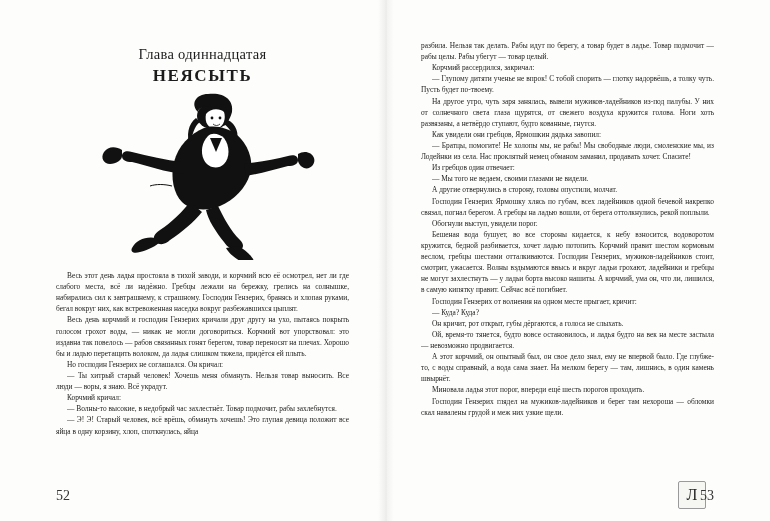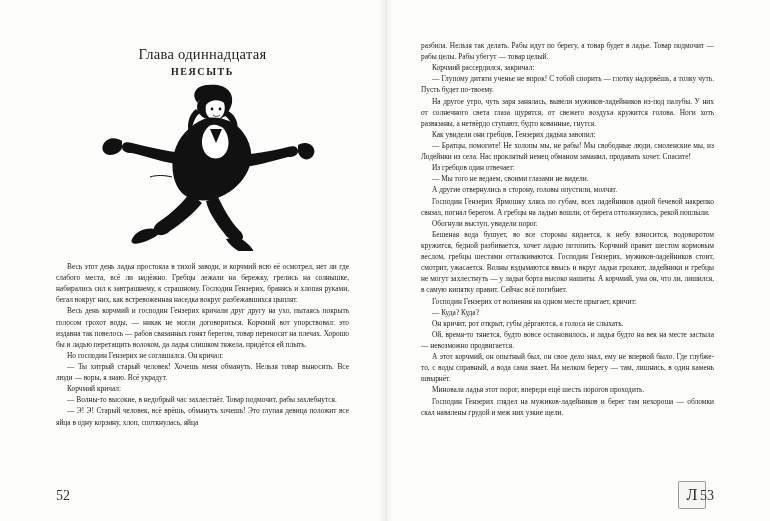--- a/index.html
+++ b/index.html
@@ -48,21 +48,21 @@
     margin-top: 6px;
     margin-bottom: 2px;
   }
   .chapter-label {
     font-size: 14.5px;
     letter-spacing: 0.3px;
     text-align: center;
     font-family: "Liberation Serif", serif;
   }
   .chapter-title {
-    font-size: 10px;
+    font-size: 17px;
     font-weight: bold;
     letter-spacing: 1.6px;
     text-align: center;
     margin-top: 3px;
   }
   .illustration {
     position: relative;
     height: 170px;
     margin: 4px 0 10px 0;
   }
@@ -171,21 +171,21 @@
 
     <div class="folio folio-left">52</div>
   </div>
 
   <div class="page page-right">
     <div class="col">
       <p class="body noindent">разбила. Нельзя так делать. Рабы идут по берегу, а товар будет в ладье. Товар подмочит — рабы целы. Рабы убегут — товар целый.</p>
       <p class="body">Корчмий рассердился, закричал:</p>
       <p class="body">— Глупому дитяти ученье не впрок! С тобой спорить — глотку надорвёшь, а толку чуть. Пусть будет по-твоему.</p>
       <p class="body">На другое утро, чуть заря занялась, вывели мужиков-ладейников из-под палубы. У них от солнечного света глаза щурятся, от свежего воздуха кружится голова. Ноги хоть развязаны, а нетвёрдо ступают, будто кованные, гнутся.</p>
-      <p class="body">Как увидели они гребцов, Гензерих дядька завопил:</p>
+      <p class="body">Как увидели они гребцов, Ярмошкин дядька завопил:</p>
       <p class="body">— Братцы, помогите! Не холопы мы, не рабы! Мы свободные люди, смоленские мы, из Лодейнки из села. Нас проклятый немец обманом заманил, продавать хочет. Спасите!</p>
       <p class="body">Из гребцов один отвечает:</p>
       <p class="body">— Мы того не ведаем, своими глазами не видели.</p>
       <p class="body">А другие отвернулись в сторону, головы опустили, молчат.</p>
       <p class="body">Господин Гензерих Ярмошку хлясь по губам, всех ладейников одной бечевой накрепко связал, погнал берегом. А гребцы на ладью вошли, от берега оттолкнулись, рекой поплыли.</p>
       <p class="body">Обогнули выступ, увидели порог.</p>
       <p class="body">Бешеная вода бушует, во все стороны кидается, к небу взносится, водоворотом кружится, бедной разбивается, хочет ладью потопить. Корчмий правит шестом кормовым веслом, гребцы шестами отталкиваются. Господин Гензерих, мужиков-ладейников стоит, смотрит, ужасается. Волны вздымаются ввысь и вкруг ладьи грохают, ладейники и гребцы не могут захлестнуть — у ладьи борта высоко нашиты. А корчмий, ума он, что ли, лишился, в самую кипятку правит. Сейчас всё погибнет.</p>
       <p class="body">Господин Гензерих от волнения на одном месте прыгает, кричит:</p>
       <p class="body">— Куда? Куда?</p>
       <p class="body">Он кричит, рот открыт, губы дёргаются, а голоса не слыхать.</p>

